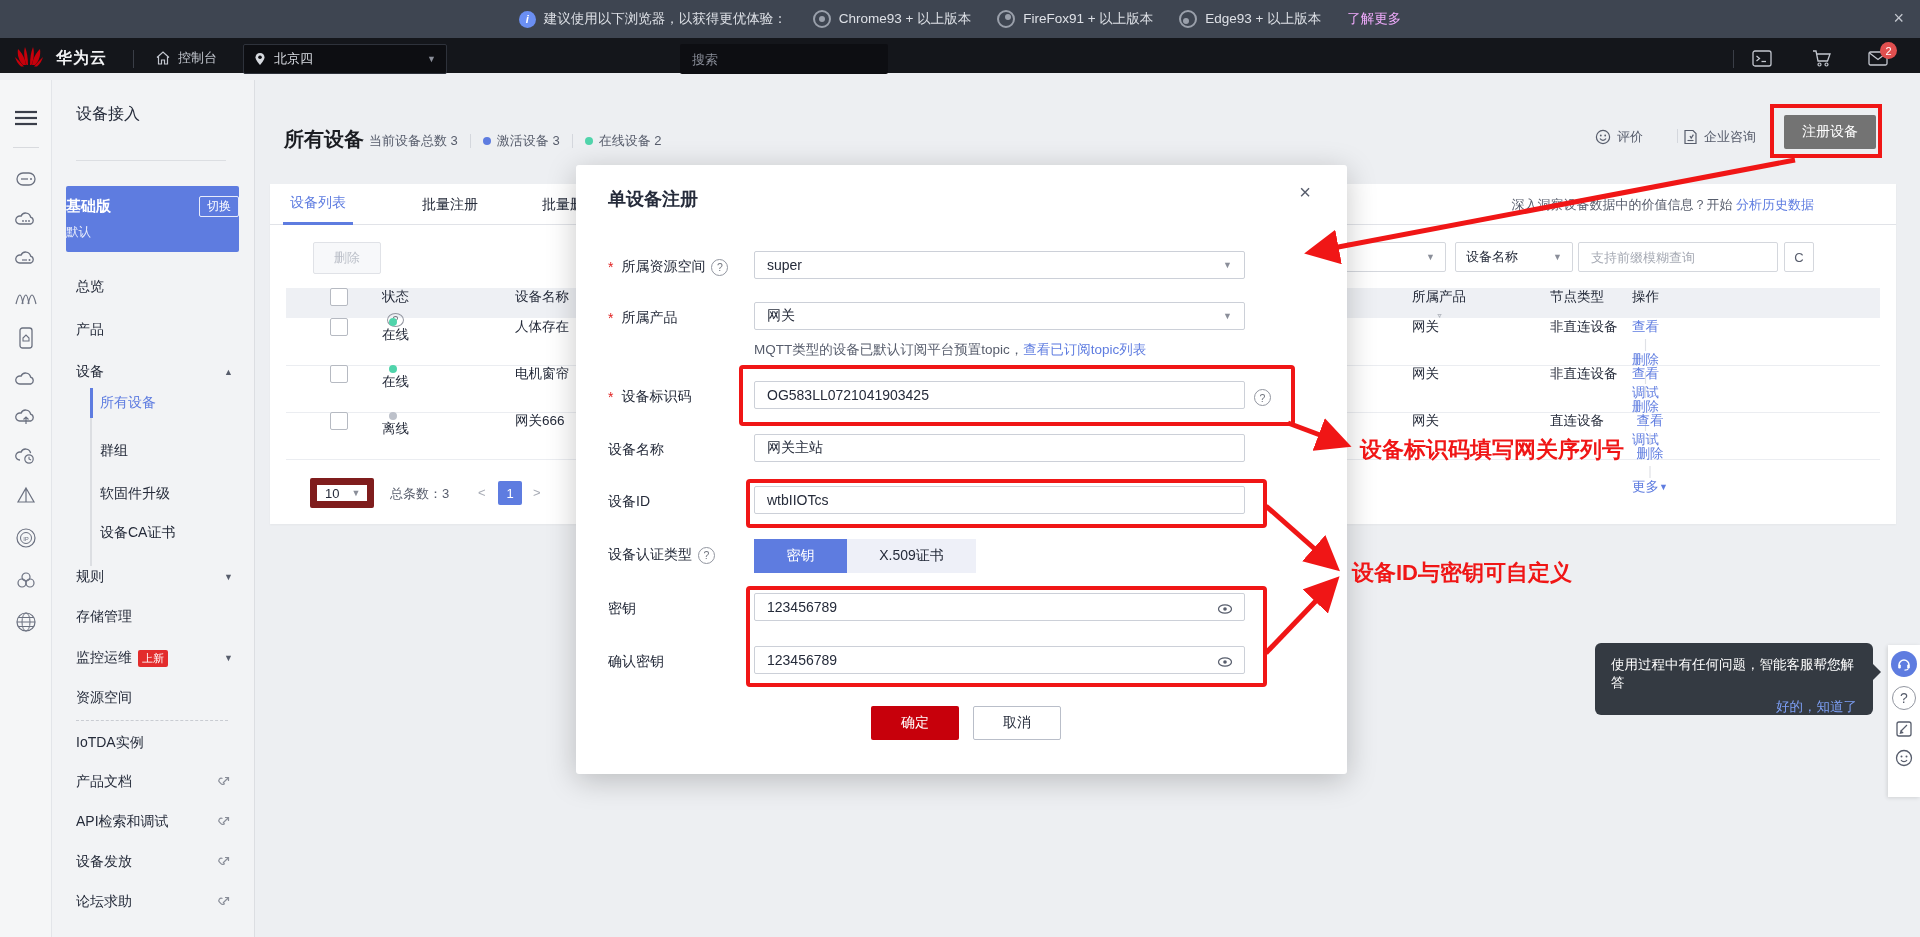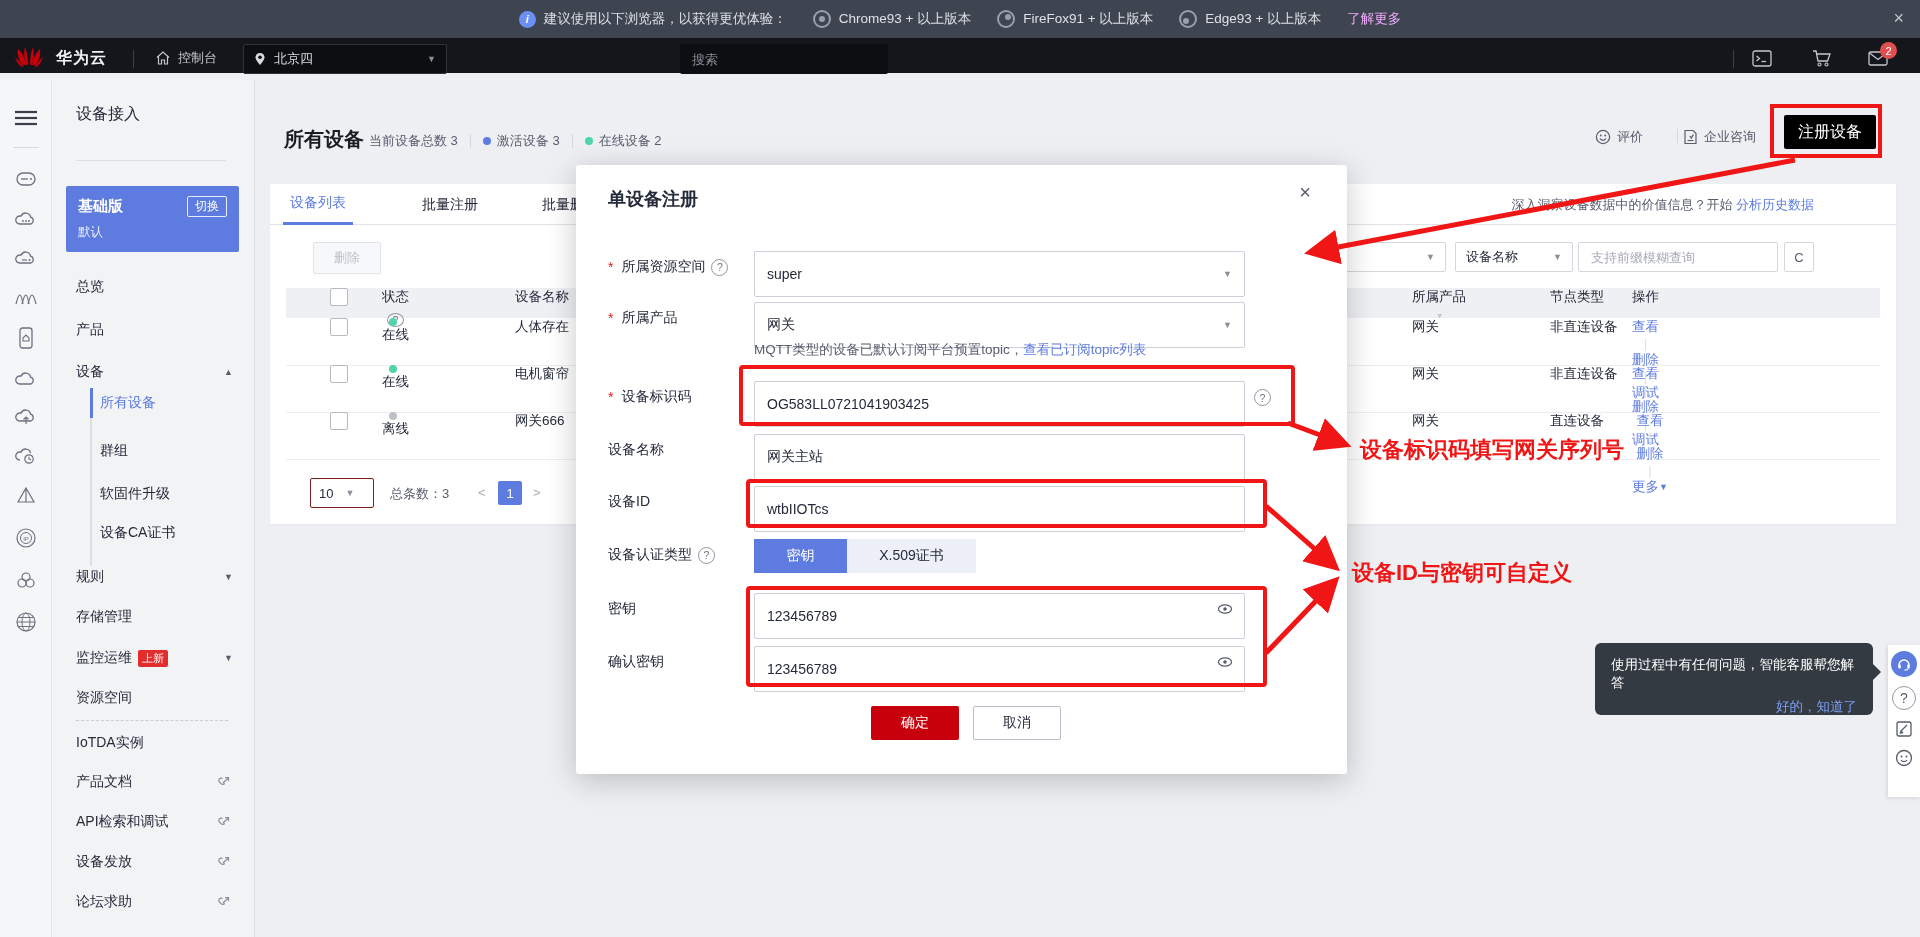--- a/index.html
+++ b/index.html
@@ -36,21 +36,21 @@
 
   
   .rail{left:0;top:80px;width:52px;height:857px;background:#f5f6f7;border-right:1px solid #e3e5e9;
       display:flex;flex-direction:column;align-items:center;padding-top:30px;box-sizing:border-box;gap:21px;}
   .rail .icn{color:#6b7180;cursor:pointer;}
   .rail-divider{width:26px;height:1px;background:#d8dade;}
   .sidebar{left:52px;top:80px;width:203px;height:857px;background:#f2f3f5;border-right:1px solid #dcdee2;box-sizing:border-box;}
   .sb-title{position:absolute;left:24px;top:24px;font-size:16px;color:#252b3a;}
   .sb-hr{position:absolute;left:24px;top:80px;width:150px;height:1px;background:#dcdee2;}
   .ver-card{position:absolute;left:14px;top:106px;width:173px;height:66px;background:#5e7ce0;border-radius:2px;
-      padding:10px 12px;box-sizing:border-box;color:#fff;cursor:pointer;}
+      padding:10px 0;box-sizing:border-box;color:#fff;cursor:pointer;}
   .ver-row{display:flex;align-items:center;justify-content:space-between;}
   .ver-name{font-size:15px;font-weight:bold;}
   .ver-switch{border:1px solid rgba(255,255,255,.85);border-radius:2px;font-size:12px;padding:1px 7px;cursor:pointer;}
   .ver-inst{font-size:12.5px;opacity:.85;margin-top:7px;}
   .sb-item{position:absolute;left:0;width:203px;height:30px;display:flex;align-items:center;
       padding-left:24px;box-sizing:border-box;font-size:14px;color:#252b3a;cursor:pointer;}
   .sb-item .arr{position:absolute;right:22px;font-size:9px;color:#575d6c;}
   .sb-sub{padding-left:48px;}
   .sb-subline{position:absolute;left:38px;width:2px;background:#dcdee2;}
   .sb-active{color:#5e7ce0;}
@@ -58,21 +58,21 @@
   .sb-badge{background:#e32c2c;color:#fff;font-size:11px;border-radius:2px;padding:1px 4px;margin-left:6px;}
   .ext-icn{position:absolute;right:24px;color:#8a8e99;}
   .sb-dash{position:absolute;left:24px;width:152px;border-top:1px dashed #c9ccd2;}
 
   
   .pg-title{font-size:20px;font-weight:bold;color:#1a1c21;}
   .stat{font-size:13px;color:#575d6c;}
   .dot{width:8px;height:8px;border-radius:50%;display:inline-block;margin-right:6px;}
   .v-div{width:1px;height:14px;background:#d4d7dd;margin:0 12px;}
   .hdr-act{font-size:13px;color:#575d6c;gap:6px;cursor:pointer;}
-  .btn-red{background:#000000;color:#fff;font-size:16px;display:flex;align-items:center;justify-content:center;
+  .btn-red{background:#737373;color:#fff;font-size:14px;display:flex;align-items:center;justify-content:center;
       border-radius:2px;cursor:pointer;}
 
   
   .card{left:270px;top:184px;width:1626px;height:340px;background:#fff;box-shadow:0 1px 2px rgba(0,0,0,.04);}
   .tabs{position:absolute;left:0;top:0;width:100%;height:41px;border-bottom:1px solid #e1e3e8;box-sizing:border-box;}
   .tab{position:absolute;top:0;height:41px;display:flex;align-items:center;font-size:14px;color:#252b3a;cursor:pointer;}
   .tab.active{color:#5e7ce0;border-bottom:3px solid #5e7ce0;box-sizing:border-box;}
   .insight{position:absolute;right:82px;top:12px;font-size:13px;color:#575d6c;}
   .insight a{color:#5e7ce0;text-decoration:none;cursor:pointer;}
   .btn-ghost{border:1px solid #e0e2e7;background:#f7f8fa;color:#bcc0c9;font-size:13px;border-radius:2px;
@@ -82,34 +82,34 @@
   .fbox input{flex:1;border:none;outline:none;font-size:13px;color:#252b3a;background:transparent;}
   .fbox input::placeholder{color:#a7abb5;}
   .th-row{position:absolute;left:16px;top:104px;width:1594px;height:30px;background:#eef0f4;font-size:13.5px;color:#252b3a;}
   .t-row{position:absolute;left:16px;width:1594px;height:47px;border-bottom:1px solid #ebedf1;font-size:13.5px;color:#252b3a;}
   .cell{position:absolute;top:0;height:100%;display:flex;align-items:center;flex-direction:column;}
   .chk{width:16px;height:16px;border:1px solid #b6bac2;border-radius:2px;background:#fff;cursor:pointer;}
   .qmark{width:15px;height:15px;border:1px solid #9296a0;border-radius:50%;font-size:10.5px;color:#71757f;
       display:inline-flex;align-items:center;justify-content:center;}
   .lnk{color:#5e7ce0;cursor:pointer;}
   .act-div{color:#dfe1e6;margin:0 8px;}
-  .pagesel{border:1px solid #7f1d1d;border-radius:2px;display:flex;align-items:center;padding:0 8px;box-sizing:border-box;
+  .pagesel{border:7px solid #7f1d1d;border-radius:2px;display:flex;align-items:center;padding:0 8px;box-sizing:border-box;
       font-size:13px;gap:12px;cursor:pointer;}
   .pgbox{width:24px;height:24px;border-radius:2px;background:#5e7ce0;color:#fff;font-size:13px;
       display:flex;align-items:center;justify-content:center;cursor:pointer;}
   .pgarr{color:#a7abb5;font-size:13px;cursor:pointer;}
 
   
   .modal{left:576px;top:165px;width:771px;height:609px;background:#fff;border-radius:3px;z-index:50;
       box-shadow:0 6px 30px rgba(0,0,0,.22);}
   .m-title{position:absolute;left:32px;top:22px;font-size:18px;font-weight:bold;color:#252b3a;}
   .m-close{position:absolute;right:36px;top:16px;font-size:20px;color:#575d6c;cursor:pointer;}
   .m-label{position:absolute;left:32px;height:32px;display:flex;align-items:center;gap:6px;font-size:14px;color:#252b3a;}
   .req{color:#e02020;margin-right:2px;}
-  .m-ctl{position:absolute;left:178px;width:491px;height:46px;box-sizing:border-box;}
+  .m-ctl{position:absolute;left:178px;width:491px;height:28px;box-sizing:border-box;}
   .sel{border:1px solid #ccd0d8;border-radius:2px;background:#fff;display:flex;align-items:center;
       padding:0 12px;height:100%;box-sizing:border-box;font-size:14px;cursor:pointer;}
   .sel .caret{margin-left:auto;}
   .tinput{width:100%;height:100%;border:1px solid #ccd0d8;border-radius:2px;box-sizing:border-box;
       padding:0 12px;font-size:14px;color:#252b3a;outline:none;}
   .m-hint{position:absolute;left:178px;top:176px;font-size:13.5px;color:#575d6c;}
   .m-hint a{color:#5e7ce0;text-decoration:none;cursor:pointer;}
   .seg{position:absolute;left:178px;display:flex;height:34px;cursor:pointer;}
   .seg .on{background:#5e7ce0;color:#fff;display:flex;align-items:center;justify-content:center;font-size:14px;width:93px;}
   .seg .off{background:#eef0f8;color:#252b3a;display:flex;align-items:center;justify-content:center;font-size:14px;width:129px;}

